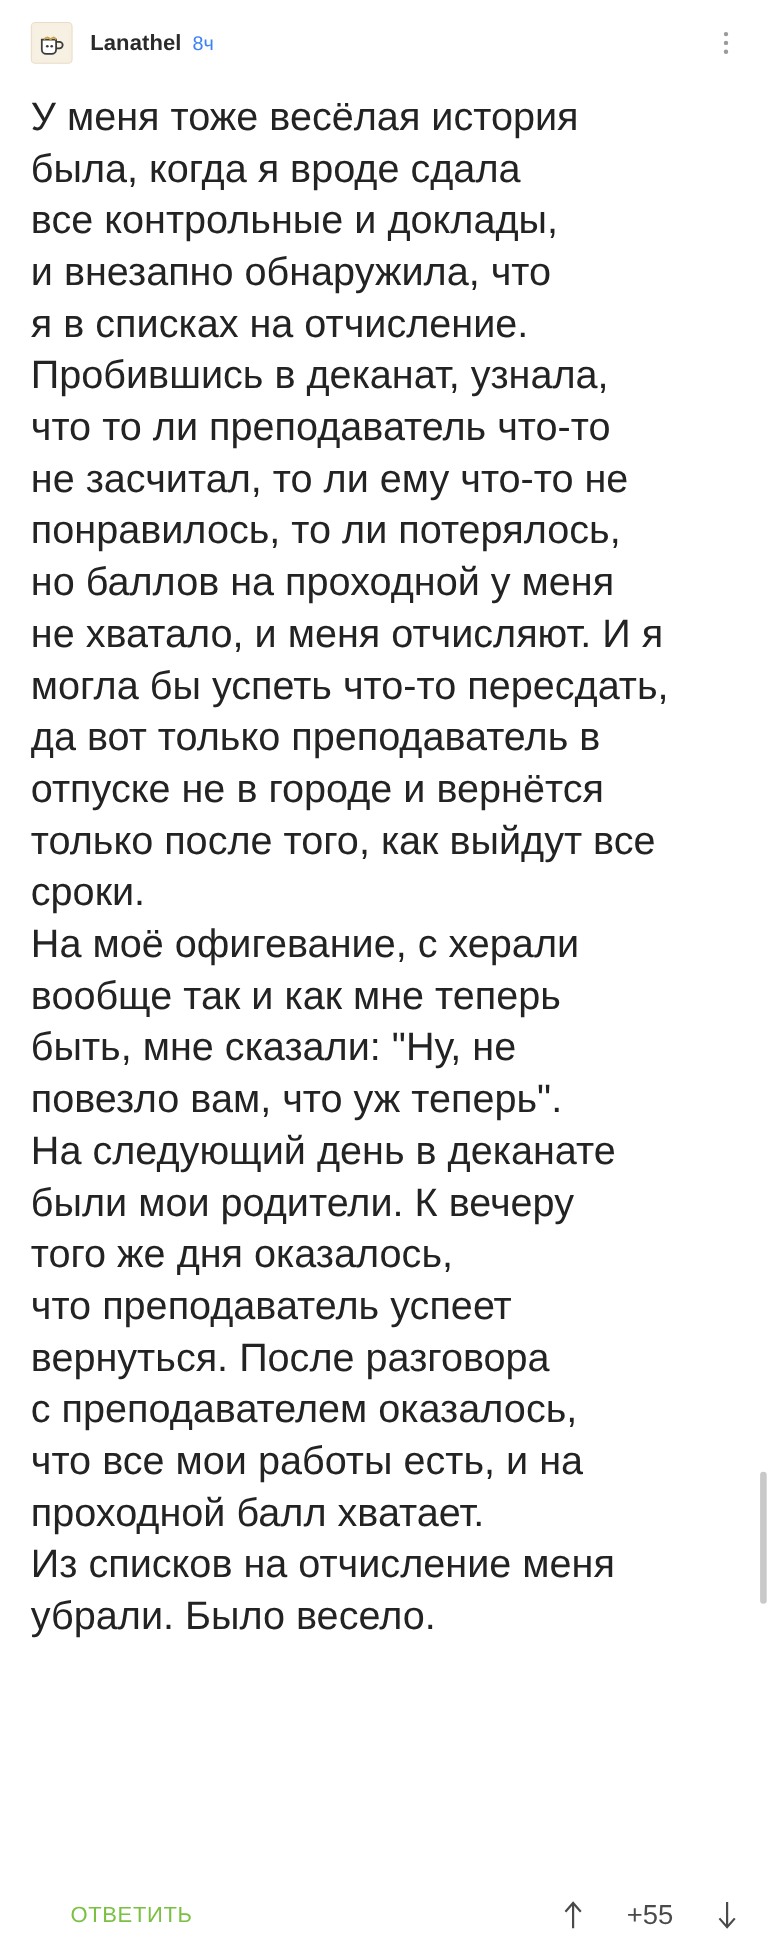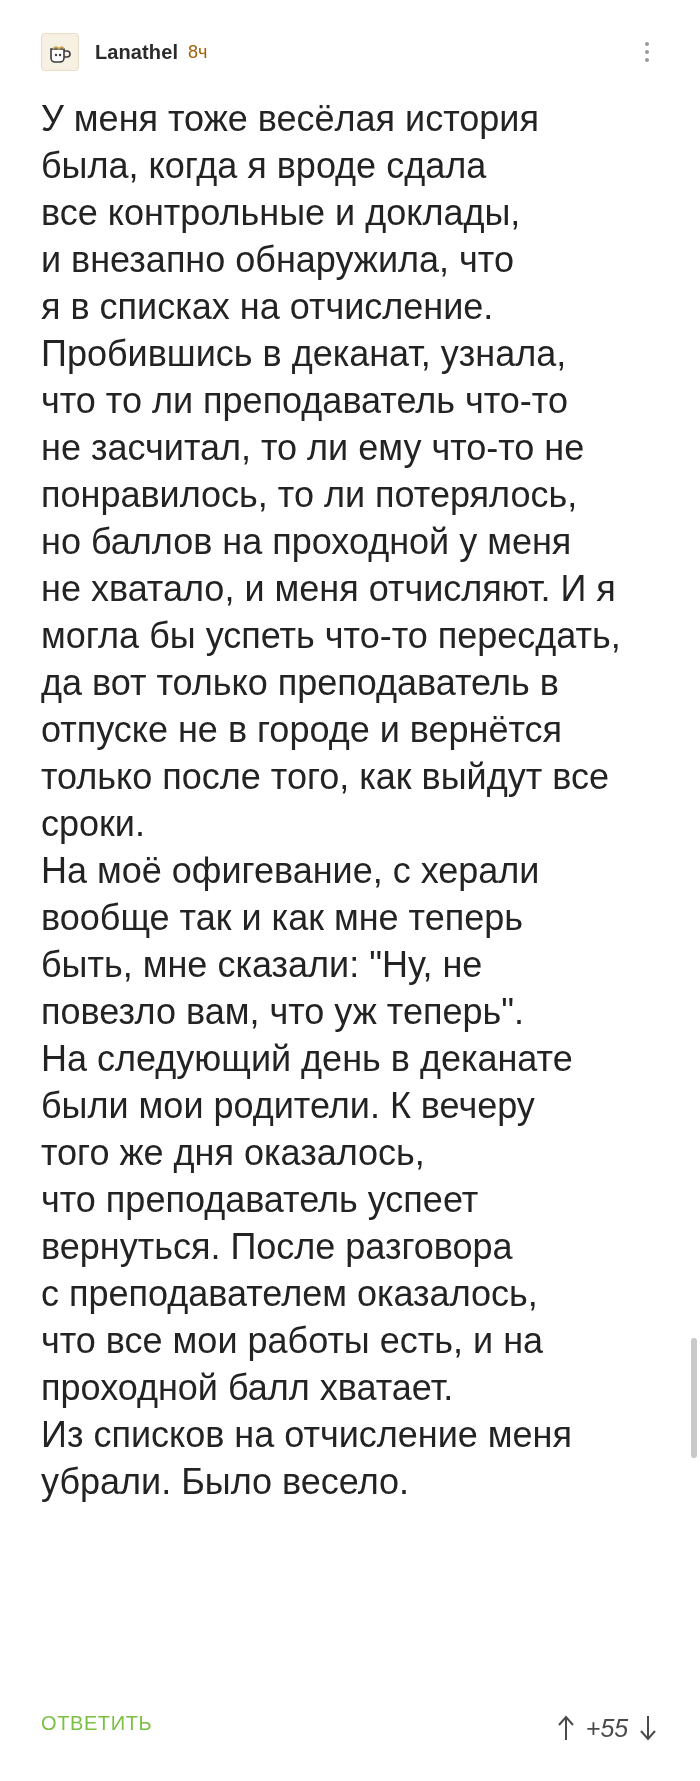--- a/index.html
+++ b/index.html
@@ -11,21 +11,21 @@
     font-family: "Liberation Sans", sans-serif;
     width: 700px;
     min-height: 1781px;
     position: relative;
     color: #1a1a1a;
   }
   .comment-card {
     width: 700px;
     min-height: 1781px;
     box-sizing: border-box;
-    padding: 17px;
+    padding: 4px;
     background: #fff;
     display: flex;
     flex-direction: column;
   }
   
   .comment-header {
     display: flex;
     align-items: center;
     padding: 16px 22px 6px 24px;
     box-sizing: border-box;
@@ -45,21 +45,21 @@
   .avatar svg { display: block; }
   .username {
     font-size: 20px;
     font-weight: bold;
     color: #2b2b2b;
     margin-left: 16px;
     letter-spacing: 0.1px;
   }
   .time-ago {
     font-size: 18px;
-    color: #a16207;
+    color: #3b82f6;
     margin-left: 10px;
     font-weight: normal;
     text-align: center;
   }
   .header-spacer { flex: 1 1 auto; }
   .more-menu {
     width: 28px;
     height: 34px;
     display: flex;
     flex-direction: column;
@@ -81,41 +81,41 @@
     font-size: 36px;
     line-height: 47px;
     color: #232323;
     white-space: pre-wrap;
     word-wrap: break-word;
     flex: 1 1 auto;
   }
   
   .comment-footer {
     display: flex;
-    align-items: flex-start;
+    align-items: center;
     padding: 14px 24px 20px 24px;
     box-sizing: border-box;
+    margin-left: 36px;
   }
   .reply-button {
     font-size: 20px;
     color: #7bc043;
     letter-spacing: 0.6px;
     font-weight: normal;
     background: none;
     border: none;
     padding: 0;
     cursor: pointer;
     font-family: "Liberation Sans", sans-serif;
   }
   .footer-spacer { flex: 1 1 auto; }
   .rating {
     display: flex;
     align-items: center;
-    gap: 3px;
-    font-style: italic;
+    gap: 32px;
   }
   .arrow-btn {
     width: 22px;
     height: 32px;
     display: flex;
     align-items: center;
     justify-content: center;
     cursor: pointer;
   }
   .score {

